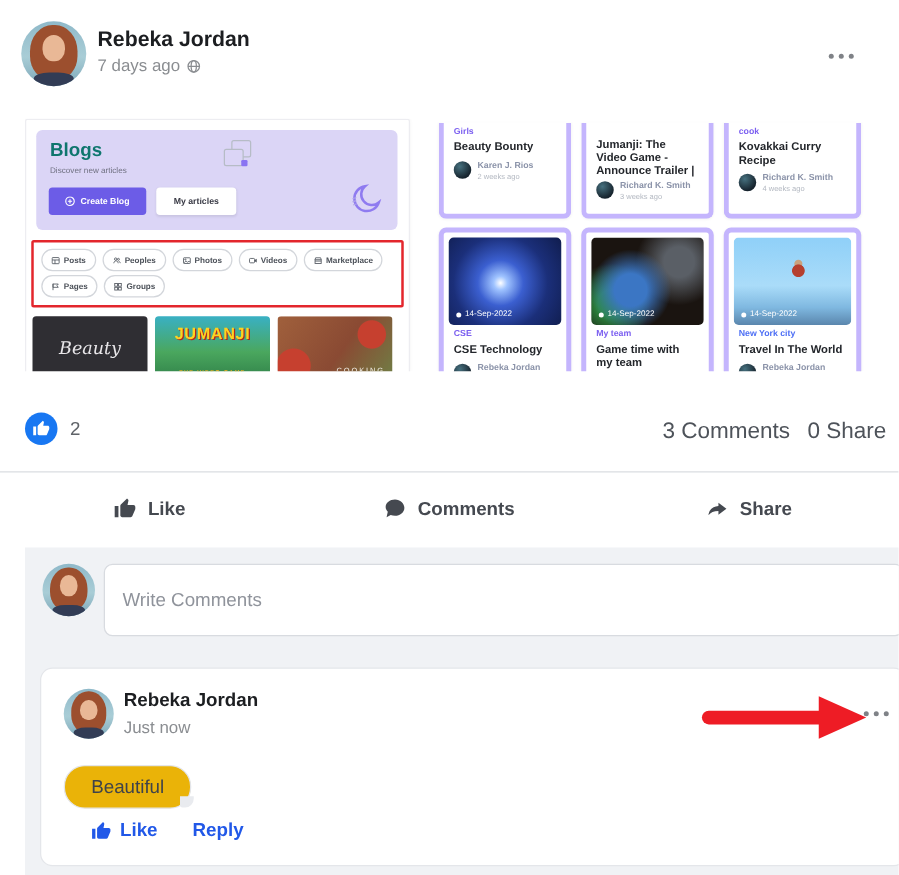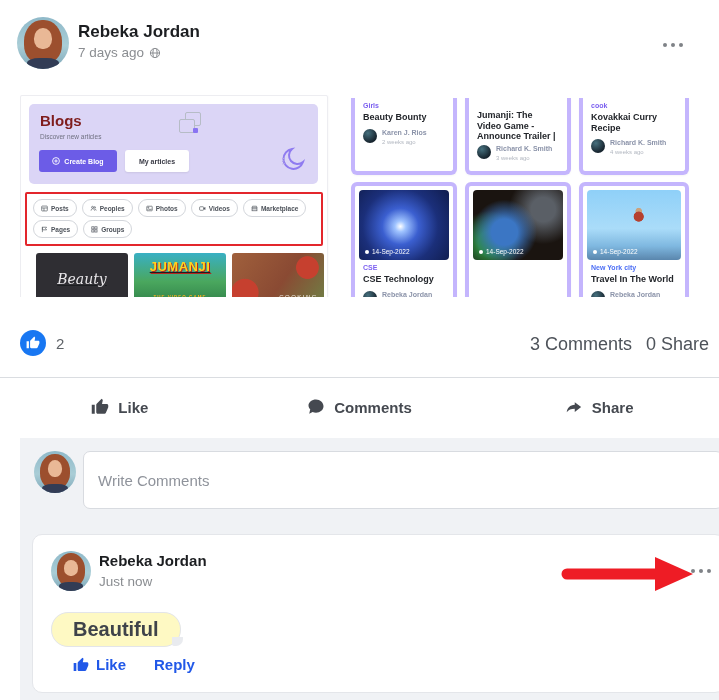--- a/index.html
+++ b/index.html
@@ -17,40 +17,40 @@
   .hdr-meta{position:absolute;left:78px;top:45px;font-size:13.5px;color:#8a8d91;display:flex;align-items:center;gap:5px;}
   .dots{display:flex;gap:4px;align-items:center;cursor:pointer;}
   .dots i{width:4px;height:4px;border-radius:50%;background:#7f8287;}
   .hdr-dots{position:absolute;left:663px;top:43px;}
 
   
   .attachment{position:absolute;left:20px;top:95px;width:680px;height:202px;overflow:hidden;cursor:pointer;}
   .shot{position:absolute;left:0;top:0;width:306px;height:202px;background:#fff;border:1px solid #ededf1;
         border-radius:2px;overflow:hidden;box-shadow:0 0 3px rgba(0,0,0,.05);}
   .hero{position:absolute;left:8px;top:8px;width:289px;height:80px;background:#dbd5f6;border-radius:5px;}
-  .h-title{position:absolute;left:11px;top:8px;font-size:15px;font-weight:700;color:#7f1d1d;}
+  .h-title{position:absolute;left:11px;top:8px;font-size:15px;font-weight:700;color:#0f766e;}
   .h-sub{position:absolute;left:11px;top:29px;font-size:6.5px;color:#6f7080;}
   .btn-create{position:absolute;left:10px;top:46px;width:78px;height:22px;background:#6c5ce7;border-radius:3px;
         color:#fff;font-size:7px;font-weight:700;display:flex;align-items:center;justify-content:center;gap:4px;}
   .btn-my{position:absolute;left:96px;top:46px;width:64px;height:22px;background:#fff;border-radius:3px;
         color:#3a3b46;font-size:7px;font-weight:700;display:flex;align-items:center;justify-content:center;
         box-shadow:0 1px 2px rgba(0,0,0,.08);}
   .cube{position:absolute;left:148px;top:8px;width:28px;height:28px;}
   .cube .b{position:absolute;border:1.6px solid #b6bcc6;border-radius:2px;width:14px;height:12px;}
   .cube .b1{left:8px;top:0;}
   .cube .b2{left:2px;top:7px;background:#dbd5f6;}
   .cube .pd{position:absolute;left:16px;top:16px;width:5px;height:5px;background:#8a74f2;border-radius:1px;}
   .moon{position:absolute;left:250px;top:40px;}
   .redbox{position:absolute;left:4px;top:96px;width:294px;height:50px;border:2px solid #e3262c;border-radius:2px;background:#fff;}
   .pills{position:absolute;left:6px;display:flex;gap:5px;}
   .pills.r1{top:5px;} .pills.r2{top:26px;}
   .pill{display:flex;align-items:center;gap:3px;height:16px;padding:0 7px;border:1px solid #d3d6db;border-radius:9px;
         font-size:6.5px;color:#4d525a;background:#fff;font-weight:600;white-space:nowrap;}
   .pico{width:7px;height:7px;stroke:#565b63;fill:none;stroke-width:0.8;}
-  .thumbs{position:absolute;left:15px;top:157px;display:flex;gap:6px;text-decoration:underline;}
+  .thumbs{position:absolute;left:5px;top:157px;display:flex;gap:6px;}
   .thumb{width:92px;height:52px;border-radius:3px;position:relative;overflow:hidden;}
   .t-beauty{background:#2f2e33;display:flex;align-items:center;justify-content:center;}
   .t-beauty span{font-family:"DejaVu Serif",serif;font-style:italic;color:#e9e7ea;font-size:14px;}
   .t-jumanji{background:linear-gradient(180deg,#39b0c4 0%,#4aa75e 55%,#2f7f48 100%);
         display:flex;flex-direction:column;align-items:center;justify-content:center;gap:21px;}
   .t-jumanji .big{font-size:13px;font-weight:800;color:#ffd21f;text-shadow:1px 1px 0 #b3261e;letter-spacing:.5px;}
   .t-jumanji .sub{font-size:4.5px;color:#ffb11f;font-weight:700;letter-spacing:1px;}
   .t-cook{background:radial-gradient(circle at 82% 28%,#c6402f 0 13%,transparent 14%),
                  radial-gradient(circle at 14% 76%,#c6402f 0 15%,transparent 16%),
                  linear-gradient(125deg,#a0603c 0%,#8a4a33 55%,#6f7f45 100%);}
@@ -99,21 +99,21 @@
         background:#fff;font-family:"Liberation Sans",sans-serif;font-size:15px;color:#1c1e21;padding:0 14px;outline:none;}
   .ci-input::placeholder{color:#8f939b;}
   .ccard{position:absolute;left:12px;top:96px;width:693px;height:159px;background:#fff;border:1px solid #e4e6ea;
         border-radius:10px;box-sizing:border-box;}
   .cc-avatar{position:absolute;left:18px;top:16px;width:40px;height:40px;cursor:pointer;}
   .cc-name{position:absolute;left:66px;top:17px;font-size:15px;font-weight:700;color:#1c1e21;cursor:pointer;}
   .cc-time{position:absolute;left:66px;top:39px;font-size:13.5px;color:#8a8d91;}
   .cc-dots{position:absolute;right:13px;top:34px;}
   .arrow{position:absolute;left:524px;top:20px;width:140px;height:38px;pointer-events:none;}
   .cbubble{position:absolute;left:18px;top:77px;height:33px;display:inline-flex;align-items:center;padding:0 21px;
-        background:#fef9c3;border:1px solid #e3e5e9;border-radius:17px;font-size:20px;color:#3f434a;font-weight:bold;}
+        background:#eab308;border:1px solid #e3e5e9;border-radius:17px;font-size:15px;color:#3f434a;}
   .cbubble::after{content:"";position:absolute;right:-3px;bottom:0;width:11px;height:9px;background:#e9ebef;
         border-radius:0 0 7px 2px;}
   .c-actions{position:absolute;left:40px;top:121px;display:flex;align-items:center;gap:28px;
         font-size:15px;color:#2158e8;font-weight:600;}
   .c-like{display:flex;align-items:center;gap:7px;cursor:pointer;}
   .c-like svg{fill:#2158e8;}
   .c-reply{cursor:pointer;text-align:right;}
 </style>
 </head>
 <body>
@@ -297,20 +297,30 @@
               </div>
           </div>
         </div>
         <div class="card bottom">
           <div class="cimg img-gamer">
             <div class="cdate">
                 <i></i>
                 <span>14-Sep-2022</span>
               </div>
           </div>
+          <div class="btxt">
+            <div class="cat">My team</div>
+            <div class="ctitle">Game time with my team</div>
+            <div class="byline">
+              <div class="mini-av"></div>
+              <div>
+                  <div class="who">Rebeka Jordan</div>
+                   </div>
+            </div>
+          </div>
         </div>
       </div>
 
       <div class="col c3">
         <div class="card top">
           <div class="cat">cook</div>
           <div class="ctitle">Kovakkai Curry Recipe</div>
           <div class="byline">
             <div class="mini-av"></div>
             <div>

